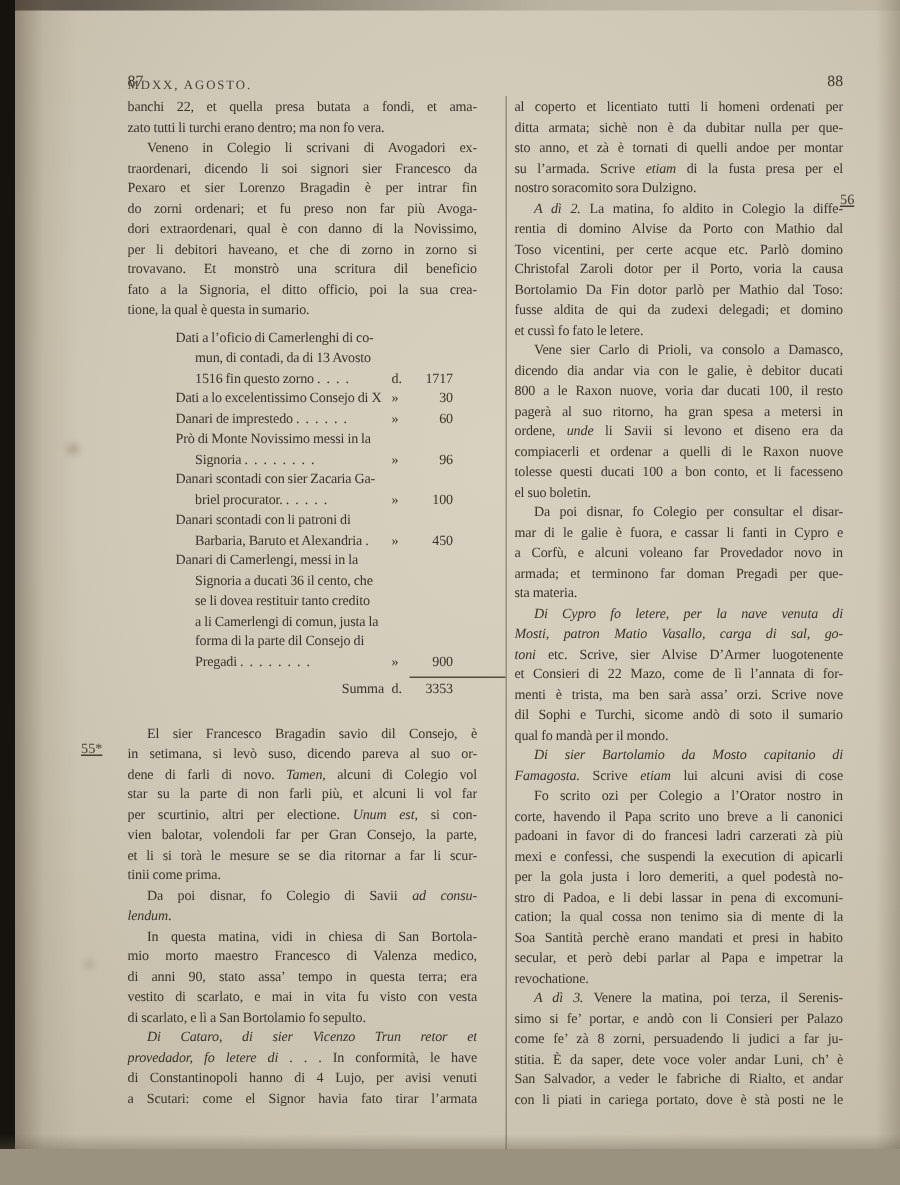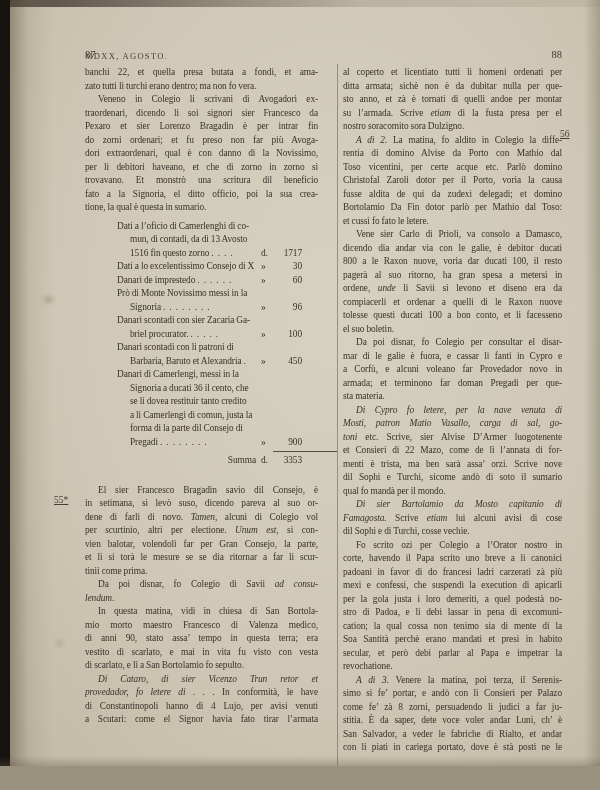--- a/index.html
+++ b/index.html
@@ -90,20 +90,21 @@
       <div class="line"><span>per li debitori haveano, et che di zorno in zorno si</span></div>
       <div class="line"><span>trovavano. Et monstrò una scritura dil beneficio</span></div>
       <div class="line"><span>fato a la Signoria, el ditto officio, poi la sua crea-</span></div>
       <div class="line end"><span>tione, la qual è questa in sumario.</span></div>
       <div style="height: 5px;"></div>
       <div class="ledger"><div class="lrow i1"><span class="ltext">Dati a l’oficio di Camerlenghi di co-</span><span class="lcur"></span><span class="lamt"></span><span class="lp"></span></div><div class="lrow i2"><span class="ltext">mun, di contadi, da di 13 Avosto</span><span class="lcur"></span><span class="lamt"></span><span class="lp"></span></div><div class="lrow i2"><span class="ltext">1516 fin questo zorno .  .  .  .</span><span class="lcur">d.</span><span class="lamt">1717</span><span class="lp">p. 10</span></div><div class="lrow i1"><span class="ltext">Dati a lo excelentissimo Consejo di X</span><span class="lcur">»</span><span class="lamt">30</span><span class="lp">p. —</span></div><div class="lrow i1"><span class="ltext">Danari de imprestedo .  .  .  .  .  .</span><span class="lcur">»</span><span class="lamt">60</span><span class="lp">p. —</span></div><div class="lrow i1"><span class="ltext">Prò di Monte Novissimo messi in la</span><span class="lcur"></span><span class="lamt"></span><span class="lp"></span></div><div class="lrow i2"><span class="ltext">Signoria .  .  .  .  .  .  .  .</span><span class="lcur">»</span><span class="lamt">96</span><span class="lp">p. —</span></div><div class="lrow i1"><span class="ltext">Danari scontadi con sier Zacaria Ga-</span><span class="lcur"></span><span class="lamt"></span><span class="lp"></span></div><div class="lrow i2"><span class="ltext">briel procurator. .  .  .  .  .</span><span class="lcur">»</span><span class="lamt">100</span><span class="lp">p. —</span></div><div class="lrow i1"><span class="ltext">Danari scontadi con li patroni di</span><span class="lcur"></span><span class="lamt"></span><span class="lp"></span></div><div class="lrow i2"><span class="ltext">Barbaria, Baruto et Alexandria .</span><span class="lcur">»</span><span class="lamt">450</span><span class="lp">p. —</span></div><div class="lrow i1"><span class="ltext">Danari di Camerlengi, messi in la</span><span class="lcur"></span><span class="lamt"></span><span class="lp"></span></div><div class="lrow i2"><span class="ltext">Signoria a ducati 36 il cento, che</span><span class="lcur"></span><span class="lamt"></span><span class="lp"></span></div><div class="lrow i2"><span class="ltext">se li dovea restituir tanto credito</span><span class="lcur"></span><span class="lamt"></span><span class="lp"></span></div><div class="lrow i2"><span class="ltext">a li Camerlengi di comun, justa la</span><span class="lcur"></span><span class="lamt"></span><span class="lp"></span></div><div class="lrow i2"><span class="ltext">forma di la parte dil Consejo di</span><span class="lcur"></span><span class="lamt"></span><span class="lp"></span></div><div class="lrow i2"><span class="ltext">Pregadi .  .  .  .  .  .  .  .</span><span class="lcur">»</span><span class="lamt">900</span><span class="lp">p. —</span></div><div class="sumrule"></div><div class="lrow summa"><span class="ltext">Summa</span><span class="lcur">d.</span><span class="lamt">3353</span><span class="lp">p. 10</span></div></div>
       <div style="height: 16px;"></div>
       <div class="line in"><span>El sier Francesco Bragadin savio dil Consejo, è</span></div>
       <div class="line"><span>in setimana, si levò suso, dicendo pareva al suo or-</span></div>
       <div class="line"><span>dene di farli di novo. </span><i>Tamen</i><span>, alcuni di Colegio vol</span></div>
+      <div class="line"><span>star su la parte di non farli più, et alcuni li vol far</span></div>
       <div class="line"><span>per scurtinio, altri per electione. </span><i>Unum est</i><span>, si con-</span></div>
       <div class="line"><span>vien balotar, volendoli far per Gran Consejo, la parte,</span></div>
       <div class="line"><span>et li si torà le mesure se se dia ritornar a far li scur-</span></div>
       <div class="line end"><span>tinii come prima.</span></div>
       <div class="line in"><span>Da poi disnar, fo Colegio di Savii </span><i>ad consu-</i></div>
       <div class="line end"><i>lendum</i><span>.</span></div>
       <div class="line in"><span>In questa matina, vidi in chiesa di San Bortola-</span></div>
       <div class="line"><span>mio morto maestro Francesco di Valenza medico,</span></div>
       <div class="line"><span>di anni 90, stato assa’ tempo in questa terra; era</span></div>
       <div class="line"><span>vestito di scarlato, e mai in vita fu visto con vesta</span></div>
@@ -117,22 +118,22 @@
   <div class="col col-right">
       <div class="line"><span>al coperto et licentiato tutti li homeni ordenati per</span></div>
       <div class="line"><span>ditta armata; sichè non è da dubitar nulla per que-</span></div>
       <div class="line"><span>sto anno, et zà è tornati di quelli andoe per montar</span></div>
       <div class="line"><span>su l’armada. Scrive </span><i>etiam</i><span> di la fusta presa per el</span></div>
       <div class="line end"><span>nostro soracomito sora Dulzigno.</span></div>
       <div class="line in"><i>A dì 2.</i><span> La matina, fo aldito in Colegio la diffe-</span></div>
       <div class="line"><span>rentia di domino Alvise da Porto con Mathio dal</span></div>
       <div class="line"><span>Toso vicentini, per certe acque etc. Parlò domino</span></div>
       <div class="line"><span>Christofal Zaroli dotor per il Porto, voria la causa</span></div>
+      <div class="line"><span>Bortolamio Da Fin dotor parlò per Mathio dal Toso:</span></div>
       <div class="line"><span>fusse aldita de qui da zudexi delegadi; et domino</span></div>
-      <div class="line"><span>Bortolamio Da Fin dotor parlò per Mathio dal Toso:</span></div>
       <div class="line end"><span>et cussì fo fato le letere.</span></div>
       <div class="line in"><span>Vene sier Carlo di Prioli, va consolo a Damasco,</span></div>
       <div class="line"><span>dicendo dia andar via con le galie, è debitor ducati</span></div>
       <div class="line"><span>800 a le Raxon nuove, voria dar ducati 100, il resto</span></div>
       <div class="line"><span>pagerà al suo ritorno, ha gran spesa a metersi in</span></div>
       <div class="line"><span>ordene, </span><i>unde</i><span> li Savii si levono et diseno era da</span></div>
       <div class="line"><span>compiacerli et ordenar a quelli di le Raxon nuove</span></div>
       <div class="line"><span>tolesse questi ducati 100 a bon conto, et li facesseno</span></div>
       <div class="line end"><span>el suo boletin.</span></div>
       <div class="line in"><span>Da poi disnar, fo Colegio per consultar el disar-</span></div>
@@ -142,21 +143,20 @@
       <div class="line end"><span>sta materia.</span></div>
       <div class="line in"><i>Di Cypro fo letere, per la nave venuta di</i></div>
       <div class="line"><i>Mosti, patron Matio Vasallo, carga di sal, go-</i></div>
       <div class="line"><i>toni</i><span> etc. Scrive, sier Alvise D’Armer luogotenente</span></div>
       <div class="line"><span>et Consieri di 22 Mazo, come de lì l’annata di for-</span></div>
       <div class="line"><span>menti è trista, ma ben sarà assa’ orzi. Scrive nove</span></div>
       <div class="line"><span>dil Sophi e Turchi, sicome andò di soto il sumario</span></div>
       <div class="line end"><span>qual fo mandà per il mondo.</span></div>
       <div class="line in"><i>Di sier Bartolamio da Mosto capitanio di</i></div>
       <div class="line"><i>Famagosta.</i><span> Scrive </span><i>etiam</i><span> lui alcuni avisi di cose</span></div>
-      <div class="line end"><span>dil Sophi e di Turchi, cosse vechie.</span></div>
       <div class="line in"><span>Fo scrito ozi per Colegio a l’Orator nostro in</span></div>
       <div class="line"><span>corte, havendo il Papa scrito uno breve a li canonici</span></div>
       <div class="line"><span>padoani in favor di do francesi ladri carzerati zà più</span></div>
       <div class="line"><span>mexi e confessi, che suspendi la execution di apicarli</span></div>
       <div class="line"><span>per la gola justa i loro demeriti, a quel podestà no-</span></div>
       <div class="line"><span>stro di Padoa, e li debi lassar in pena di excomuni-</span></div>
       <div class="line"><span>cation; la qual cossa non tenimo sia di mente di la</span></div>
       <div class="line"><span>Soa Santità perchè erano mandati et presi in habito</span></div>
       <div class="line"><span>secular, et però debi parlar al Papa e impetrar la</span></div>
       <div class="line end"><span>revochatione.</span></div>

